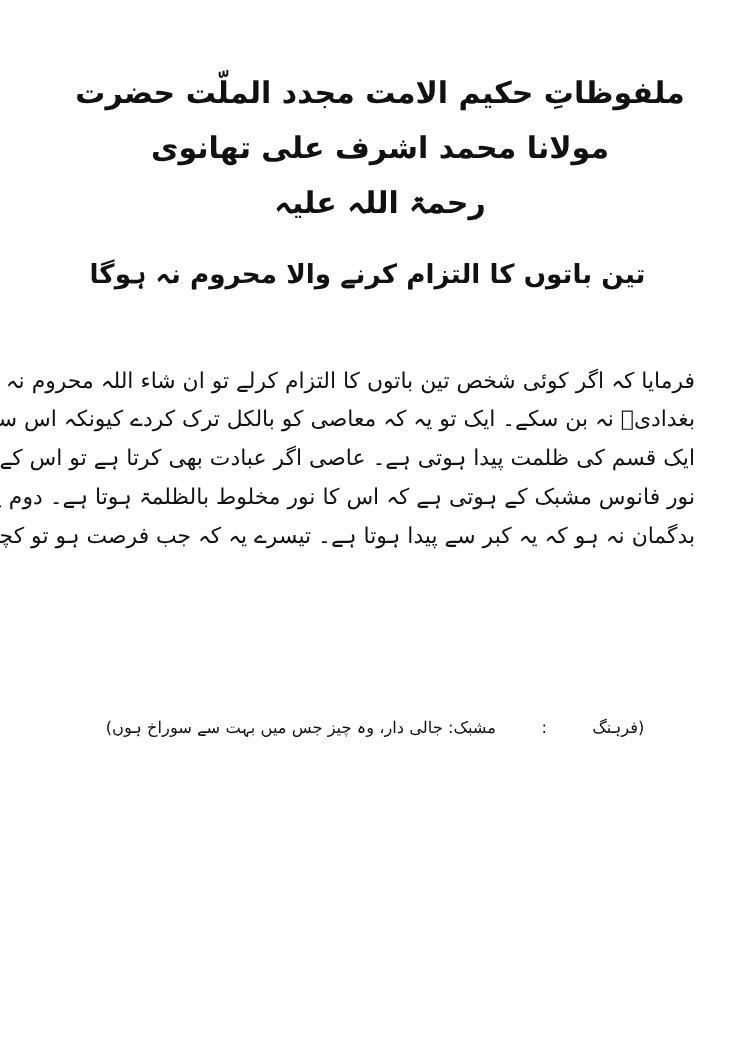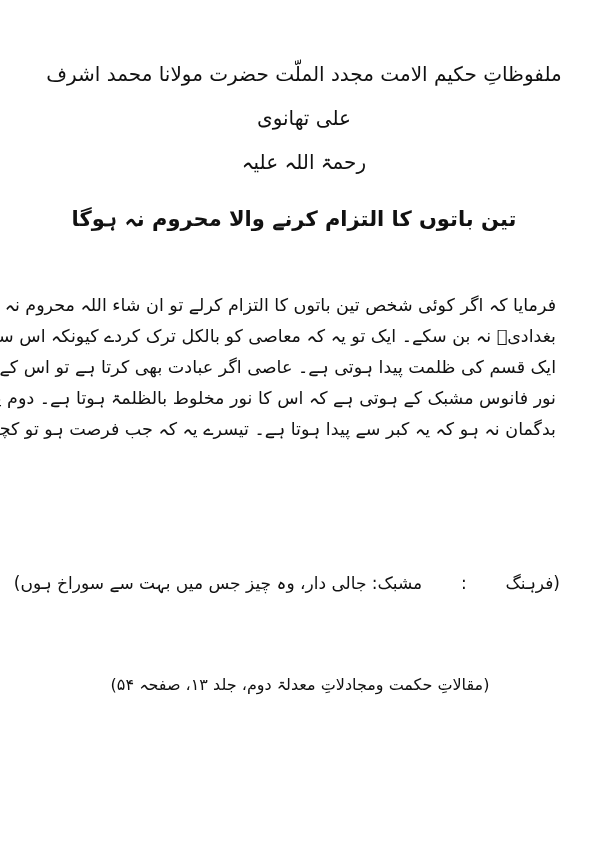--- a/index.html
+++ b/index.html
@@ -19,22 +19,22 @@
       position: absolute;
       left: 0; top: 0;
       width: 600px; height: 848px;
       direction: rtl;
     }
     .title {
       position: absolute;
       left: 28px; right: 20px;
       top: 52px;
       text-align: center;
-      font-size: 20px;
-      font-weight: normal;
+      font-size: 24px;
+      font-weight: bold;
       line-height: 44px;
       direction: rtl;
     }
     .subtitle {
       position: absolute;
       left: 20px; right: 32px;
       top: 202px;
       text-align: center;
       font-size: 21px;
       font-weight: bold;
@@ -59,21 +59,21 @@
       height: 31px;
     }
     .body-line.last {
       text-align-last: right;
     }
     .glossary {
       position: absolute;
       left: 40px; right: 40px;
       top: 568px;
       text-align: center;
-      font-size: 17px;
+      font-size: 13px;
       line-height: 30px;
       direction: rtl;
       white-space: nowrap;
     }
     .glossary .gap {
       display: inline-block;
       width: 28px;
     }
     .reference {
       position: absolute;
@@ -107,15 +107,14 @@
   </div>
 
   <div class="glossary">
     <span>(فرہنگ</span>
     <span class="gap"></span>
     <span>:</span>
     <span class="gap"></span>
     <span>مشبک: جالی دار، وہ چیز جس میں بہت سے سوراخ ہوں)</span>
   </div>
 
-  <div class="reference">(مقالاتِ حکمت ومجادلاتِ معدلۃ دوم، جلد ۱۳، صفحہ ۵۴)</div>
 
 </div>
 
 </body></html>

